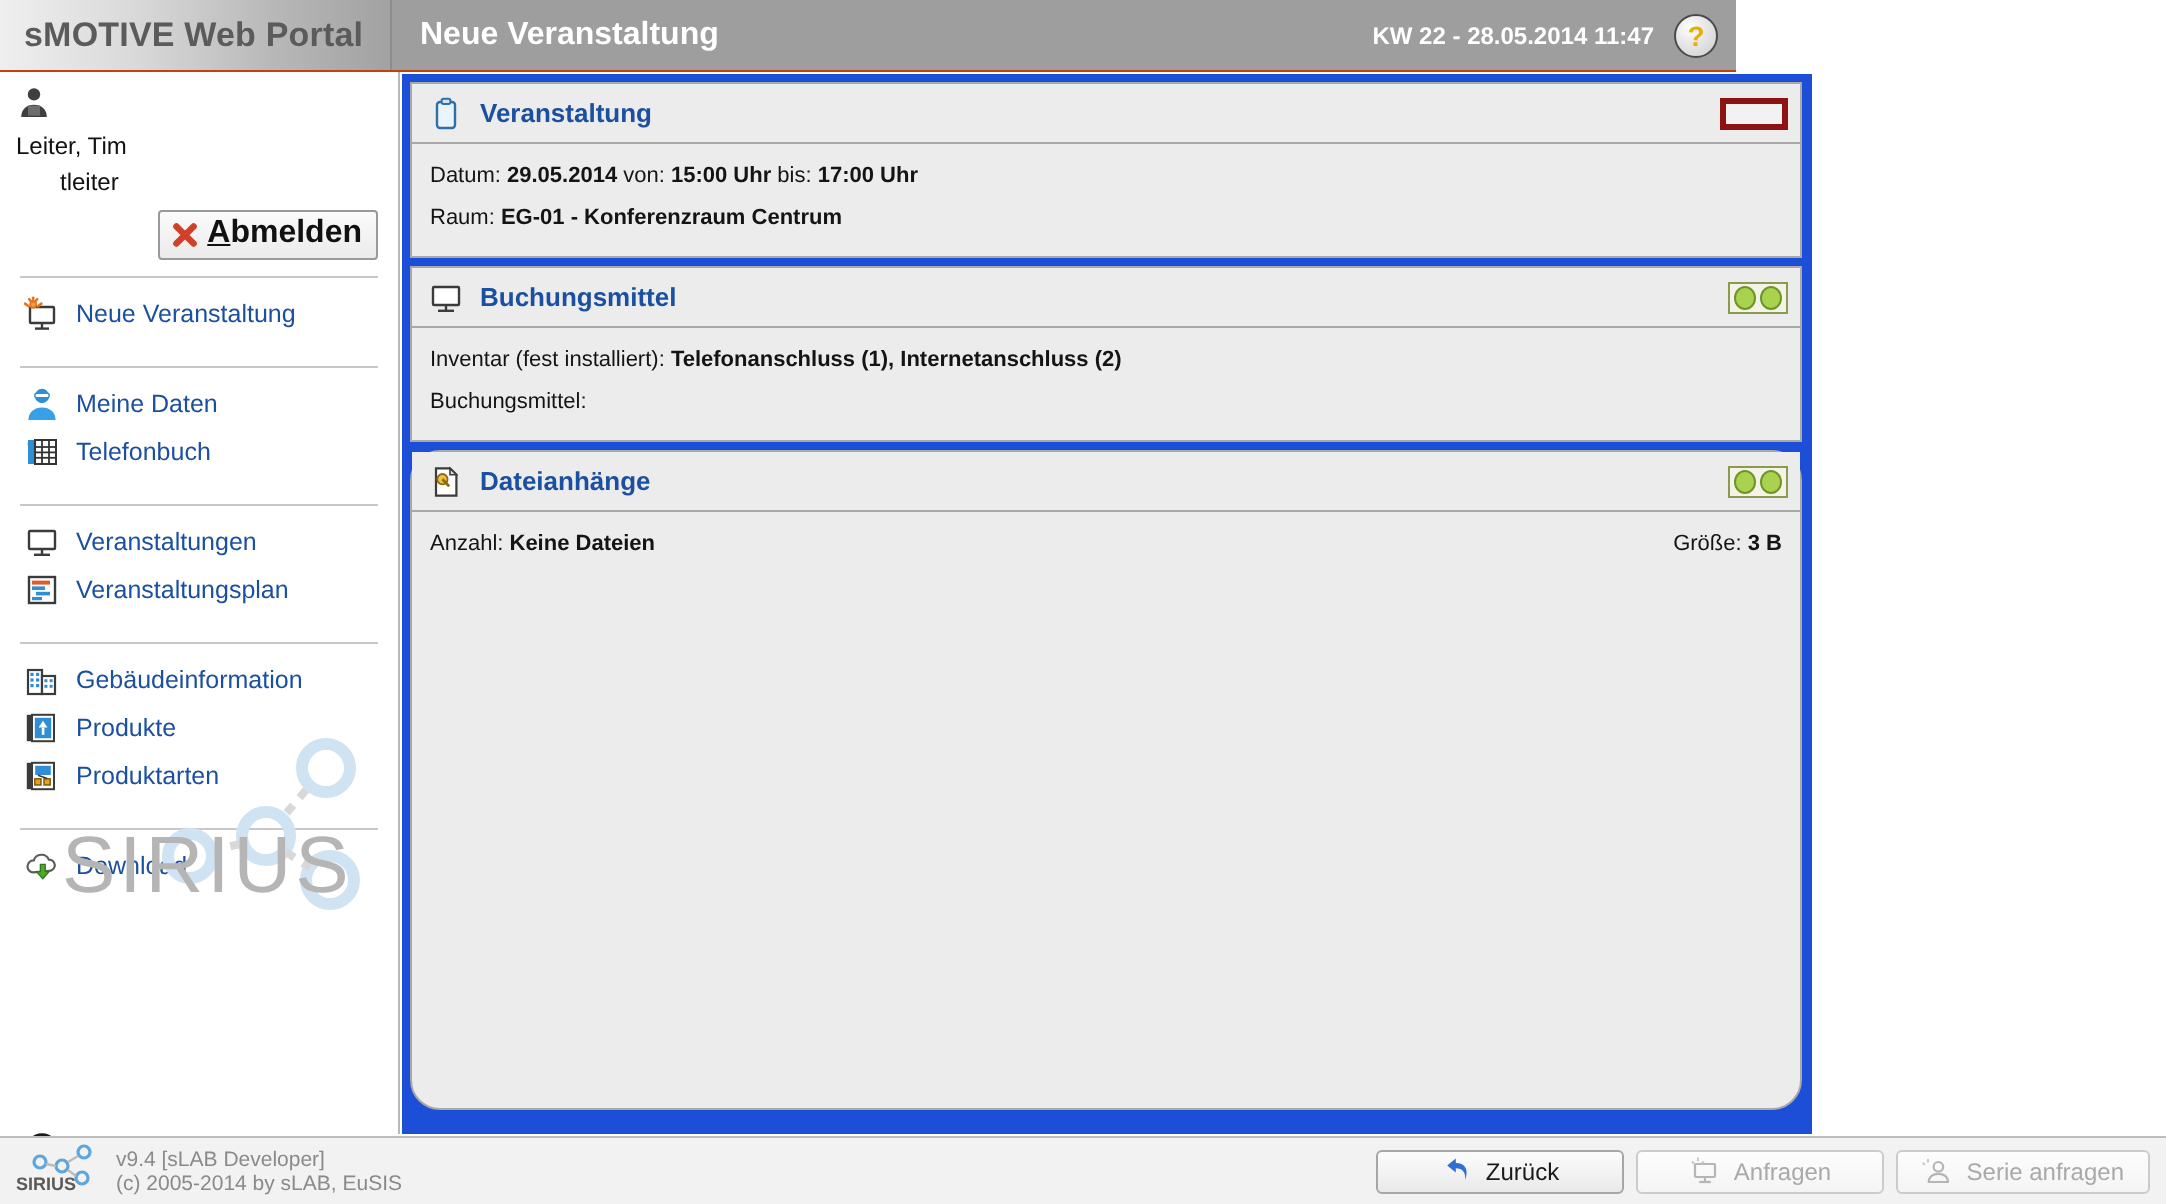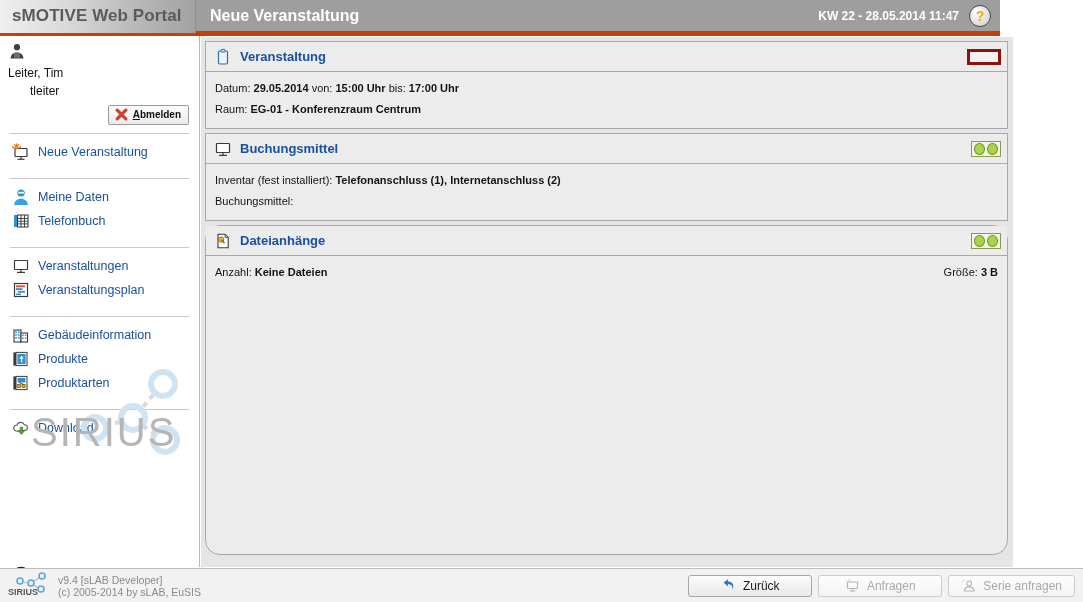--- a/index.html
+++ b/index.html
@@ -7,23 +7,23 @@
     width:1083px;height:602px;overflow:hidden;
     background:#ffffff;
     font-family:"Liberation Sans", sans-serif;
     font-size:12px;color:#1a1a1a;
     -webkit-font-smoothing:none;
   }
   #app{position:relative;width:1083px;height:602px;box-sizing:border-box;}
 
   
   .header{
-    position:absolute;left:0;top:0;width:1000px;height:36px;
+    position:absolute;left:0;top:0;width:868px;height:36px;
     background:#9e9e9e;
-    border-bottom:5px solid #c2410c;
+    border-bottom:1px solid #c2410c;
     box-sizing:border-box;
     display:flex;align-items:center;
   }
   .header .brandbox{
     width:196px;height:35px;display:flex;align-items:center;
     background:linear-gradient(to right,#efefef 0%,#d9d9d9 35%,#b8b8b8 70%,#a2a2a2 100%);
     border-right:1px solid #8d8d8d;
     box-sizing:border-box;
   }
   .brand-title{
@@ -55,21 +55,21 @@
   }
   .userbox{padding:6px 8px 0 8px;}
   .userline{display:flex;align-items:flex-start;gap:6px;flex-direction:column;}
   .user-name{font-size:12px;color:#111;}
   .user-login{font-size:12px;color:#111;padding-left:22px;margin-top:4px;}
   .logout-row{display:flex;justify-content:flex-end;margin-top:7px;padding-right:2px;}
   .logout-btn{
     display:inline-flex;align-items:center;gap:5px;
     background:linear-gradient(to bottom,#fbfbfb,#ebebeb);
     border:1px solid #9a9a9a;border-radius:2px;
-    padding:2px 7px 3px 6px;font-size:10px;font-weight:bold;color:#111;
+    padding:2px 7px 3px 6px;font-size:16px;font-weight:bold;color:#111;
     cursor:pointer;
   }
   .logout-btn u{text-decoration:underline;}
   .navgroup{
     border-top:1px solid #c8c8c8;margin:8px 10px 0 10px;padding:6px 0 6px 0;
   }
   .navgroup.first{border-top:1px solid #c8c8c8;}
   .navgroup:last-of-type{border-bottom:1px solid #c8c8c8;}
   .navitem{
     display:flex;align-items:center;gap:8px;
@@ -82,22 +82,22 @@
     position:absolute;left:0;top:300px;width:199px;height:160px;
     display:flex;align-items:center;justify-content:center;
   }
   .about-row{
     position:absolute;left:12px;top:530px;display:flex;align-items:center;gap:7px;cursor:pointer;
   }
   .about-row .label{font-size:12.5px;color:#c96a16;}
 
   
   .main{
-    position:absolute;left:201px;top:37px;width:812px;height:530px;
-    background:#e5e5e5;box-sizing:border-box;padding:4px 5px 4px 4px;
+    position:absolute;left:201px;top:37px;width:705px;height:530px;
+    background:#1d4ed8;box-sizing:border-box;padding:4px 5px 4px 4px;
   }
   .panel{
     background:#ececec;border:1px solid #a8a8a8;
     box-sizing:border-box;margin-bottom:4px;
   }
   .panel-head{
     height:30px;display:flex;align-items:center;
     background:#ececec;border-bottom:1px solid #a8a8a8;
     padding:0 6px 0 8px;box-sizing:border-box;
   }

